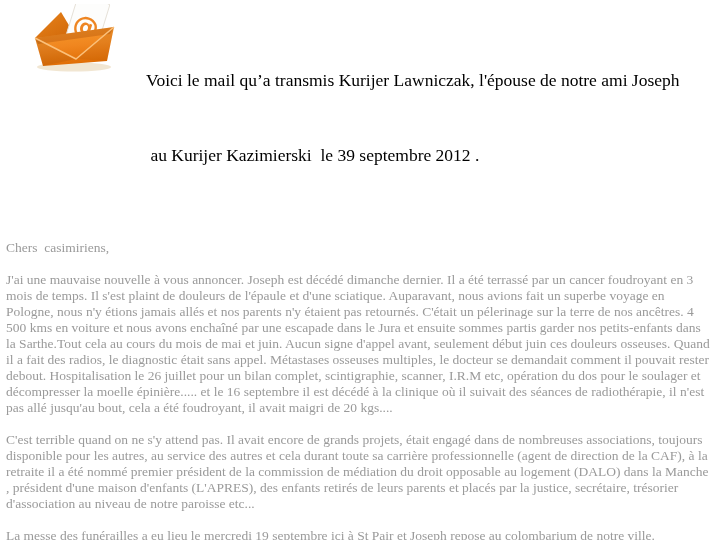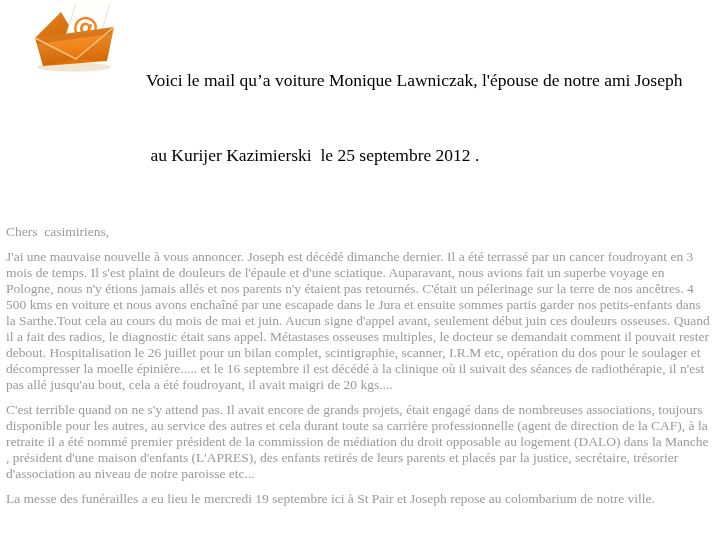--- a/index.html
+++ b/index.html
@@ -30,21 +30,21 @@
     line-height: 25px;
     white-space: pre-wrap;
   }
   .letter {
     padding: 6px 8px 0 6px;
     color: #9a9a9a;
     font-size: 13.5px;
     line-height: 16px;
   }
   .letter p {
-    margin: 0 0 9px 0;
+    margin: 16px 0 9px 0;
     white-space: pre-wrap;
   }
   .at-glyph {
     font-family: "DejaVu Sans", sans-serif;
     font-weight: bold;
   }
 </style>
 </head>
 <body>
 
@@ -78,22 +78,22 @@
 
         <polygon points="5,34 84,23 80,30 8,40" fill="rgba(150,60,0,0.28)"></polygon>
 
         <polygon points="5,34 46,55 13,62" fill="rgba(0,0,0,0.07)"></polygon>
         <polygon points="84,23 77,57 46,55" fill="rgba(0,0,0,0.05)"></polygon>
 
         <path d="M5,34 L46,55 L84,23" fill="none" stroke="#fbc07a" stroke-width="1.6" stroke-linejoin="round"></path>
       </svg>
     </div>
     <div class="title">
-      <div>Voici le mail qu’a voiture Monique Lawniczak, l'épouse de notre ami Joseph</div>
-      <div> au Kurijer Kazimierski  le 25 septembre 2012 .</div>
+      <div>Voici le mail qu’a transmis Kurijer Lawniczak, l'épouse de notre ami Joseph</div>
+      <div> au Kurijer Kazimierski  le 39 septembre 2012 .</div>
     </div>
   </div>
 
   <div class="letter">
     <p>Chers  casimiriens,</p>
     <p>J'ai une mauvaise nouvelle à vous annoncer. Joseph est décédé dimanche dernier. Il a été terrassé par un cancer foudroyant en 3 mois de temps. Il s'est plaint de douleurs de l'épaule et d'une sciatique. Auparavant, nous avions fait un superbe voyage en Pologne, nous n'y étions jamais allés et nos parents n'y étaient pas retournés. C'était un pélerinage sur la terre de nos ancêtres. 4 500 kms en voiture et nous avons enchaîné par une escapade dans le Jura et ensuite sommes partis garder nos petits-enfants dans la Sarthe.Tout cela au cours du mois de mai et juin. Aucun signe d'appel avant, seulement début juin ces douleurs osseuses. Quand il a fait des radios, le diagnostic était sans appel. Métastases osseuses multiples, le docteur se demandait comment il pouvait rester debout. Hospitalisation le 26 juillet pour un bilan complet, scintigraphie, scanner, I.R.M etc, opération du dos pour le soulager et décompresser la moelle épinière..... et le 16 septembre il est décédé à la clinique où il suivait des séances de radiothérapie, il n'est pas allé jusqu'au bout, cela a été foudroyant, il avait maigri de 20 kgs....</p>
     <p>C'est terrible quand on ne s'y attend pas. Il avait encore de grands projets, était engagé dans de nombreuses associations, toujours disponible pour les autres, au service des autres et cela durant toute sa carrière professionnelle (agent de direction de la CAF), à la retraite il a été nommé premier président de la commission de médiation du droit opposable au logement (DALO) dans la Manche , président d'une maison d'enfants (L'APRES), des enfants retirés de leurs parents et placés par la justice, secrétaire, trésorier d'association au niveau de notre paroisse etc...</p>
     <p>La messe des funérailles a eu lieu le mercredi 19 septembre ici à St Pair et Joseph repose au colombarium de notre ville.</p>
 
   </div>

